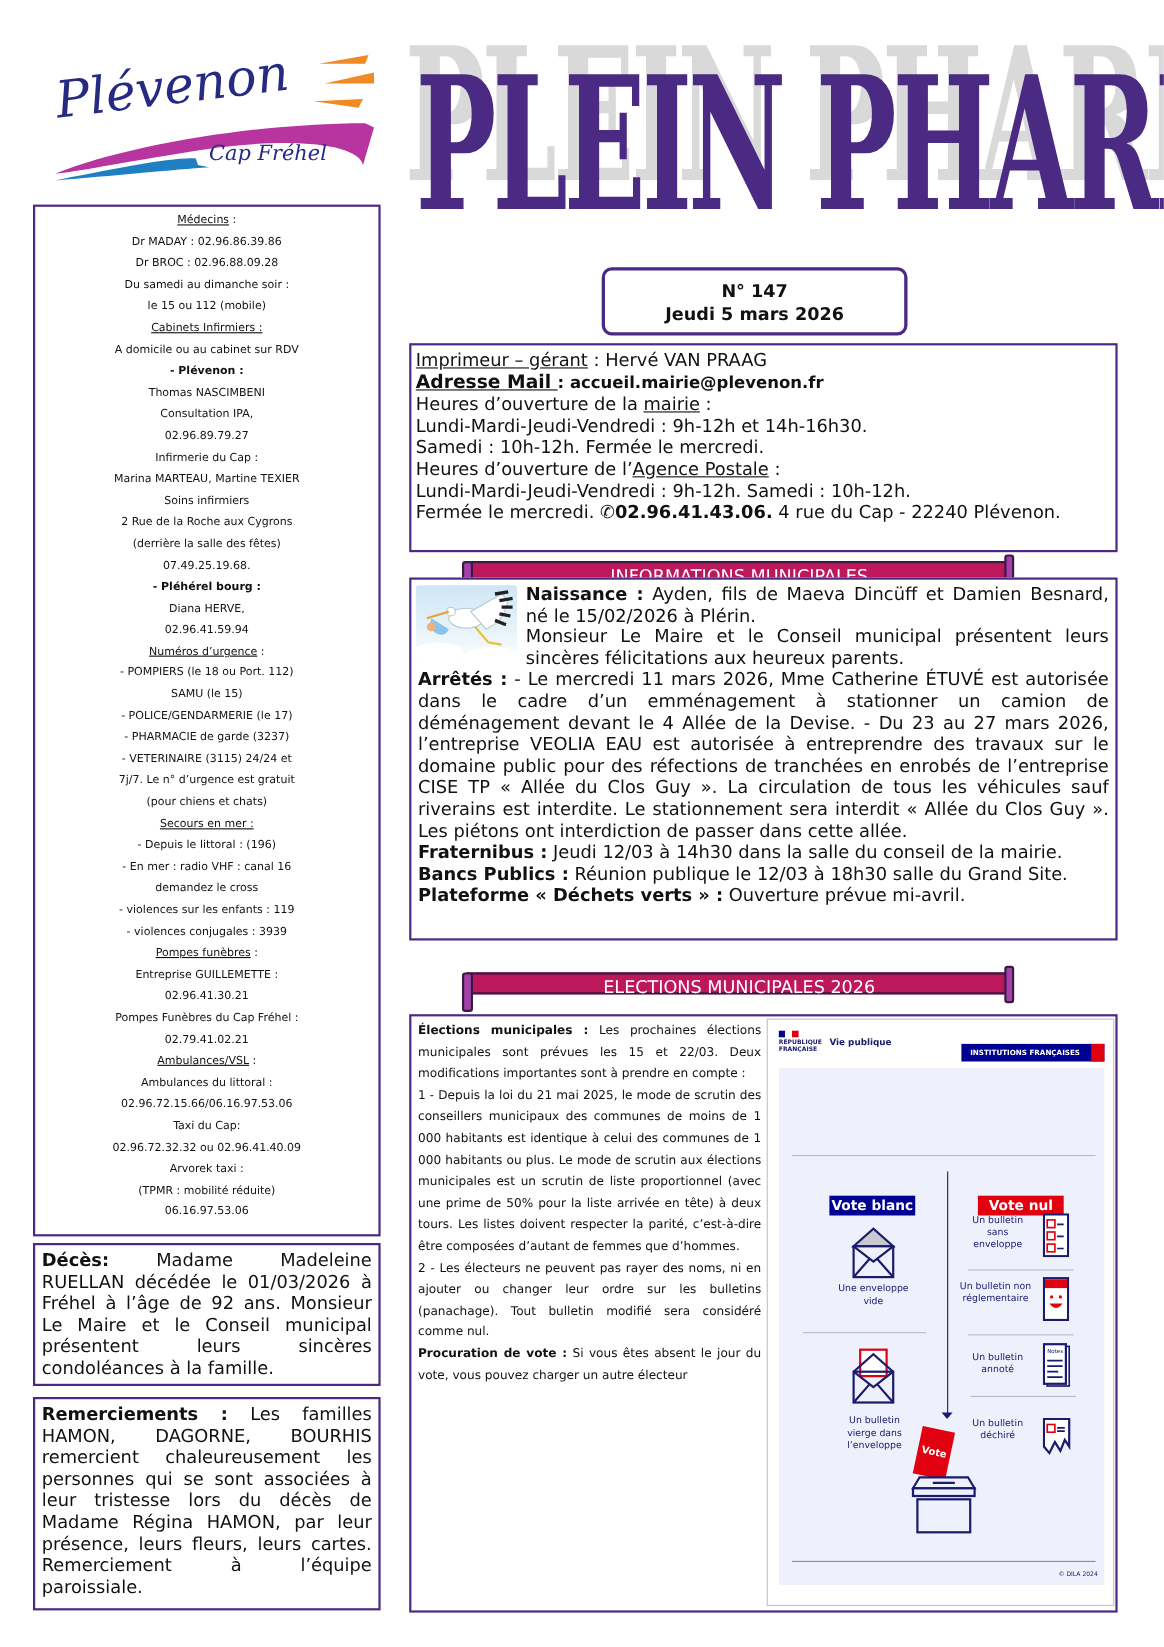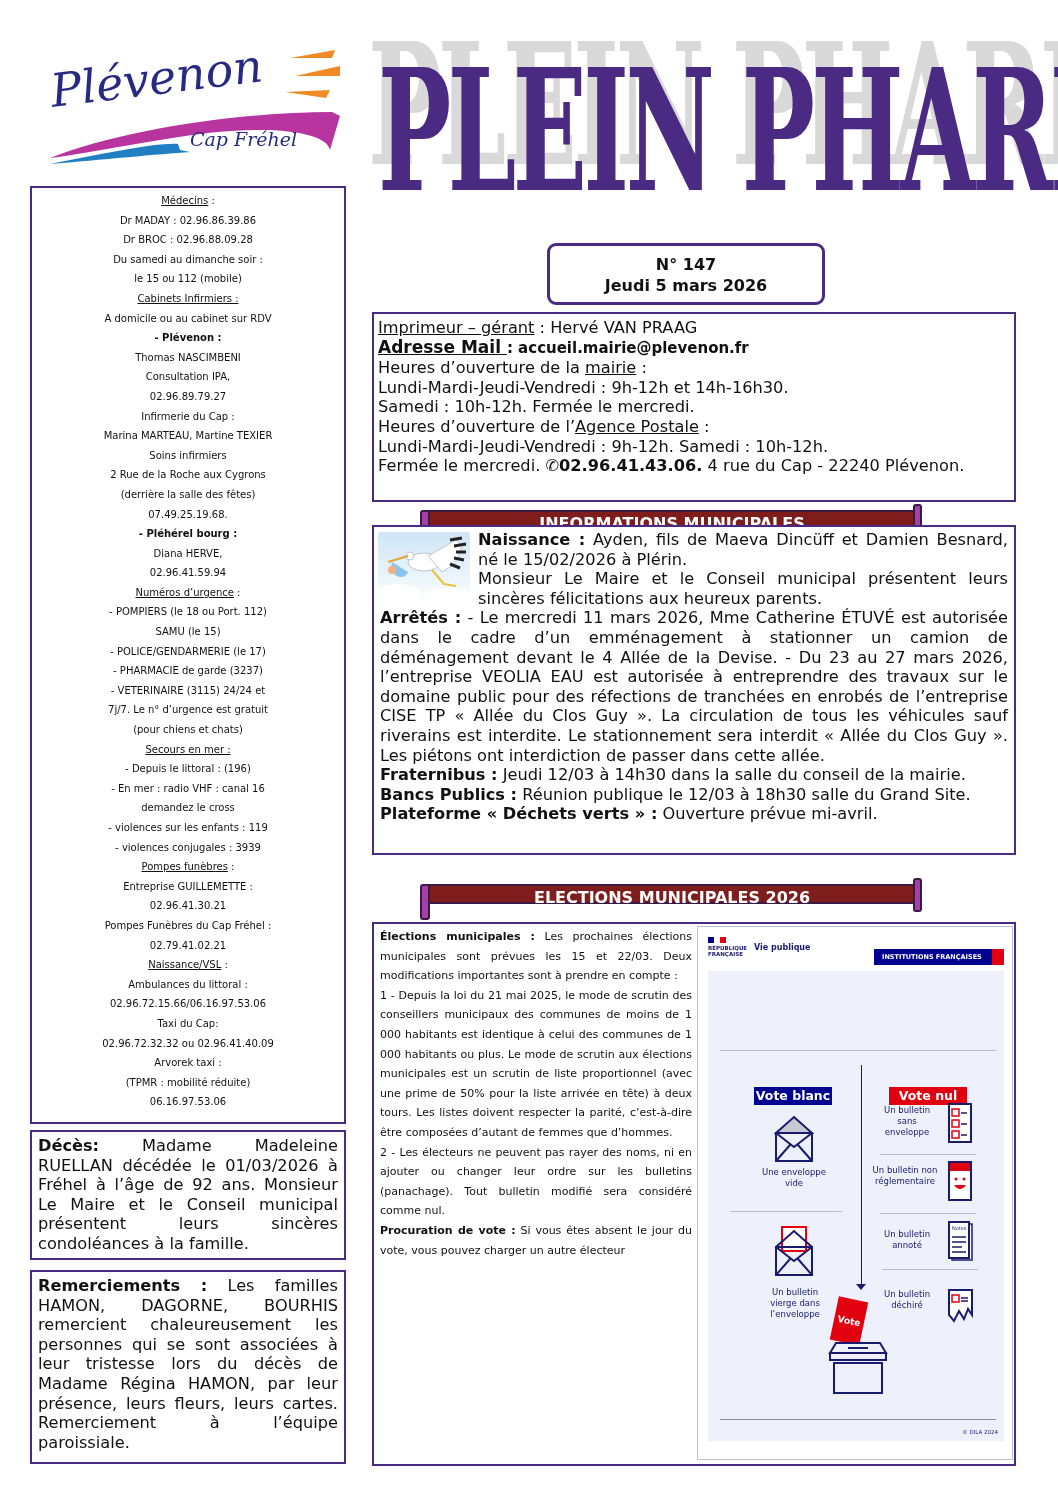--- a/index.html
+++ b/index.html
@@ -22,21 +22,21 @@
   .left-info { left: 30px; top: 186px; width: 316px; height: 938px; text-align: center; font-size: 10px; line-height: 19.6px; padding-top: 3px; }
   .left-info div { white-space: nowrap; }
   .u { text-decoration: underline; }
   .b { font-weight: bold; }
 
   .deces { left: 30px; top: 1130px; width: 316px; height: 130px; font-size: 16.2px; line-height: 19.6px; padding: 4px 6px; text-align: justify; }
   .remerc { left: 30px; top: 1270px; width: 316px; height: 194px; font-size: 16.2px; line-height: 19.6px; padding: 4px 6px; text-align: justify; }
 
   .contact { left: 372px; top: 312px; width: 644px; height: 190px; font-size: 16.2px; line-height: 19.6px; padding: 4px 4px; }
 
-  .banner { position: absolute; height: 20px; background: #7f1d1d; border: 2px solid #3a1a45; color: #fff; font-weight: bold; font-size: 16px; text-align: center; line-height: 24px; }
+  .banner { position: absolute; height: 20px; background: #be185d; border: 2px solid #3a1a45; color: #fff; font-weight: normal; font-size: 16px; text-align: center; line-height: 24px; }
   .banner::before { content: ""; position: absolute; left: -6px; top: -2px; width: 6px; height: 32px; background: #a540a9; border: 2px solid #3a1a45; border-radius: 3px; }
   .banner::after { content: ""; position: absolute; right: -4px; top: -8px; width: 5px; height: 30px; background: #a540a9; border: 2px solid #3a1a45; border-radius: 3px; }
   .banner-info { left: 424px; top: 510px; width: 496px; }
   .banner-elec { left: 424px; top: 884px; width: 496px; }
 
   .infos { left: 372px; top: 525px; width: 644px; height: 330px; font-size: 16.2px; line-height: 19.6px; padding: 3px 6px 3px 6px; text-align: justify; }
   .infos .stork { float: left; width: 92px; height: 72px; margin: 2px 8px 0 -2px; border-radius: 3px; background: linear-gradient(180deg, #cfe6f5 0%, #e9f4fb 60%, #ffffff 100%); position: relative; overflow: hidden; }
   .infos p { margin: 0; }
 
   .elec { left: 372px; top: 922px; width: 644px; height: 544px; }
@@ -118,21 +118,21 @@
     <div><span>- Depuis le littoral : (196)</span></div>
     <div><span> - En mer : radio VHF : canal 16</span></div>
     <div><span>demandez le cross</span></div>
     <div><span>- violences sur les enfants : 119</span></div>
     <div><span>- violences conjugales : 3939</span></div>
     <div><span class="u">Pompes funèbres</span><span> :</span></div>
     <div><span>Entreprise GUILLEMETTE :</span></div>
     <div><span>02.96.41.30.21</span></div>
     <div><span>Pompes Funèbres du Cap Fréhel :</span></div>
     <div><span>02.79.41.02.21</span></div>
-    <div><span class="u">Naissance/VSL</span><span> :</span></div>
+    <div><span class="u">Ambulances/VSL</span><span> :</span></div>
     <div><span>Ambulances du littoral :</span></div>
     <div><span>02.96.72.15.66/06.16.97.53.06</span></div>
     <div><span>Taxi du Cap:</span></div>
     <div><span>02.96.72.32.32 ou 02.96.41.40.09</span></div>
     <div><span>Arvorek taxi :</span></div>
     <div><span>(TPMR : mobilité réduite)</span></div>
     <div><span>06.16.97.53.06</span></div>
   </div>
 
 <div class="panel deces">

